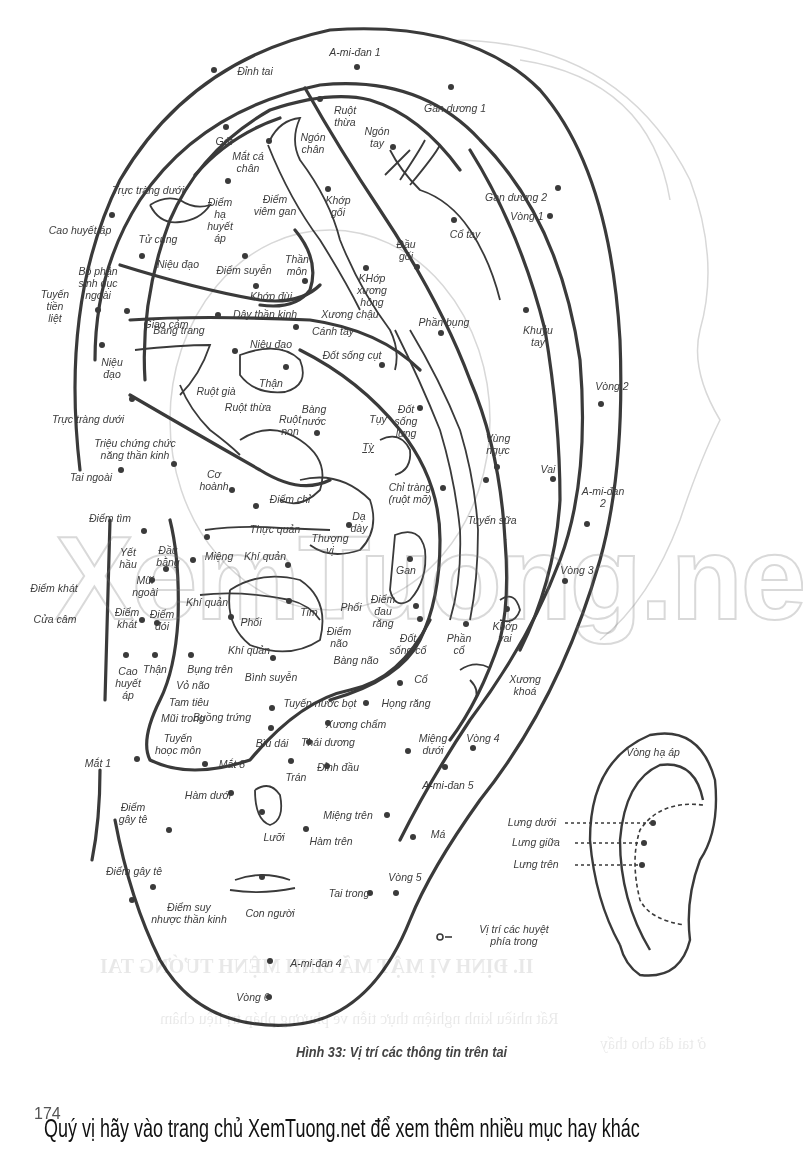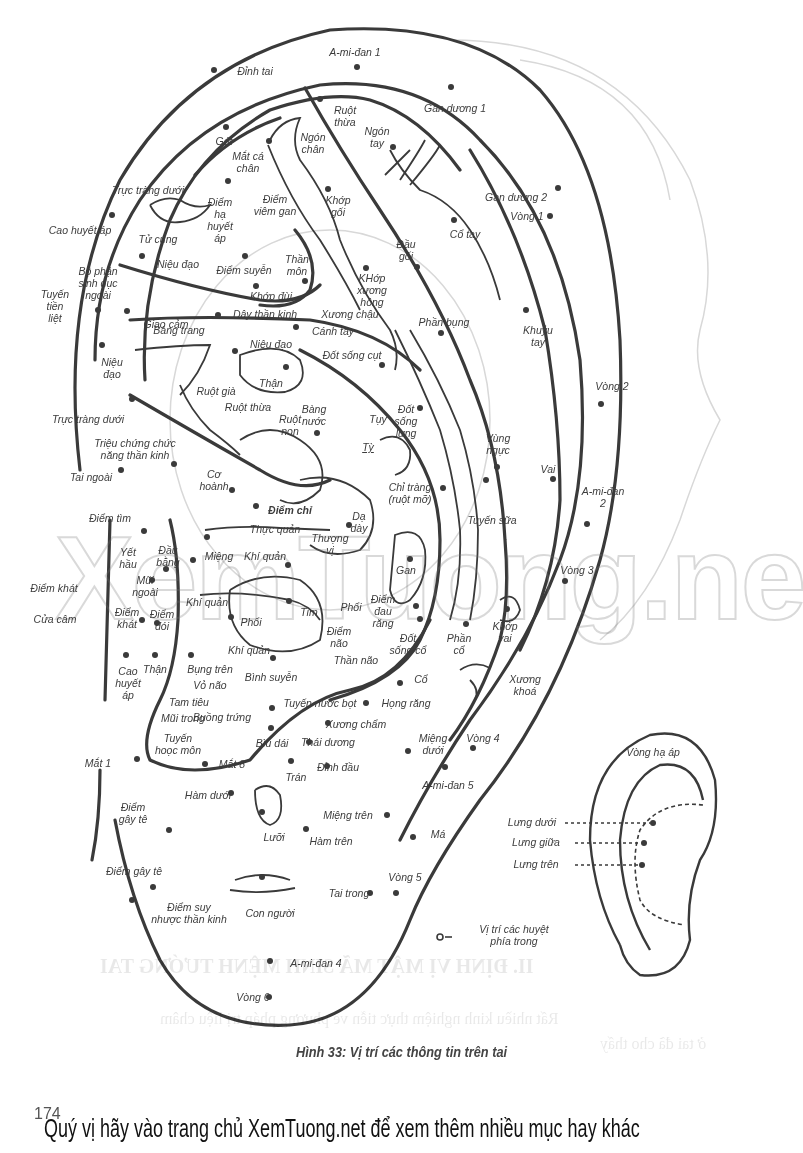--- a/index.html
+++ b/index.html
@@ -211,21 +211,21 @@
 hoành</div>
     <div class="dot" style="left: 232px; top: 490px; background: rgb(58, 58, 58);"></div>
     <div class="lbl" style="left: 410px; top: 493px;">Chỉ tràng
 (ruột mỡ)</div>
     <div class="dot" style="left: 443px; top: 488px; background: rgb(58, 58, 58);"></div>
     <div class="lbl" style="left: 603px; top: 497px;">A-mi-đan
 2</div>
     <div class="dot" style="left: 587px; top: 524px; background: rgb(58, 58, 58);"></div>
     <div class="lbl" style="left: 492px; top: 520px;">Tuyến sữa</div>
     <div class="dot" style="left: 486px; top: 480px; background: rgb(58, 58, 58);"></div>
-    <div class="lbl" style="left: 290px; top: 510px; font-weight: bold;">Điểm chỉ</div>
+    <div class="lbl" style="left: 290px; top: 499px;">Điểm chỉ</div>
     <div class="dot" style="left: 256px; top: 506px; background: rgb(58, 58, 58);"></div>
     <div class="lbl" style="left: 359px; top: 522px;">Dạ
 dày</div>
     <div class="dot" style="left: 349px; top: 525px; background: rgb(58, 58, 58);"></div>
     <div class="lbl" style="left: 110px; top: 518px;">Điểm tìm</div>
     <div class="dot" style="left: 144px; top: 531px; background: rgb(58, 58, 58);"></div>
     <div class="lbl" style="left: 275px; top: 529px;">Thực quản</div>
     <div class="dot" style="left: 207px; top: 537px; background: rgb(58, 58, 58);"></div>
     <div class="lbl" style="left: 330px; top: 544px;">Thượng
 vị</div>
@@ -269,35 +269,35 @@
     <div class="lbl" style="left: 339px; top: 637px;">Điểm
 não</div>
     <div class="lbl" style="left: 408px; top: 644px;">Đốt
 sống cổ</div>
     <div class="dot" style="left: 420px; top: 619px; background: rgb(58, 58, 58);"></div>
     <div class="lbl" style="left: 459px; top: 644px;">Phần
 cổ</div>
     <div class="dot" style="left: 466px; top: 624px; background: rgb(58, 58, 58);"></div>
     <div class="lbl" style="left: 249px; top: 650px;">Khí quản</div>
     <div class="dot" style="left: 273px; top: 658px; background: rgb(58, 58, 58);"></div>
-    <div class="lbl" style="left: 356px; top: 660px;">Thần não</div>
+    <div class="lbl" style="left: 356px; top: 660px;">Bàng não</div>
     <div class="lbl" style="left: 128px; top: 683px;">Cao
 huyết
 áp</div>
     <div class="dot" style="left: 126px; top: 655px; background: rgb(58, 58, 58);"></div>
     <div class="lbl" style="left: 155px; top: 669px;">Thận</div>
     <div class="dot" style="left: 155px; top: 655px; background: rgb(58, 58, 58);"></div>
     <div class="lbl" style="left: 210px; top: 669px;">Bụng trên</div>
     <div class="dot" style="left: 191px; top: 655px; background: rgb(58, 58, 58);"></div>
     <div class="lbl" style="left: 271px; top: 677px;">Bình suyễn</div>
     <div class="lbl" style="left: 421px; top: 679px;">Cổ</div>
     <div class="dot" style="left: 400px; top: 683px; background: rgb(58, 58, 58);"></div>
     <div class="lbl" style="left: 525px; top: 685px;">Xương
 khoá</div>
-    <div class="lbl" style="left: 210px; top: 685px; text-align: right;">Vỏ não</div>
+    <div class="lbl" style="left: 193px; top: 685px; text-align: right;">Vỏ não</div>
     <div class="lbl" style="left: 320px; top: 703px;">Tuyến nước bọt</div>
     <div class="dot" style="left: 272px; top: 708px; background: rgb(58, 58, 58);"></div>
     <div class="lbl" style="left: 406px; top: 703px;">Họng răng</div>
     <div class="dot" style="left: 366px; top: 703px; background: rgb(58, 58, 58);"></div>
     <div class="lbl" style="left: 189px; top: 702px;">Tam tiêu</div>
     <div class="lbl" style="left: 222px; top: 717px;">Buồng trứng</div>
     <div class="lbl" style="left: 183px; top: 718px;">Mũi trong</div>
     <div class="lbl" style="left: 356px; top: 724px;">Xương chẩm</div>
     <div class="dot" style="left: 328px; top: 723px; background: rgb(58, 58, 58);"></div>
     <div class="lbl" style="left: 433px; top: 744px;">Miệng

